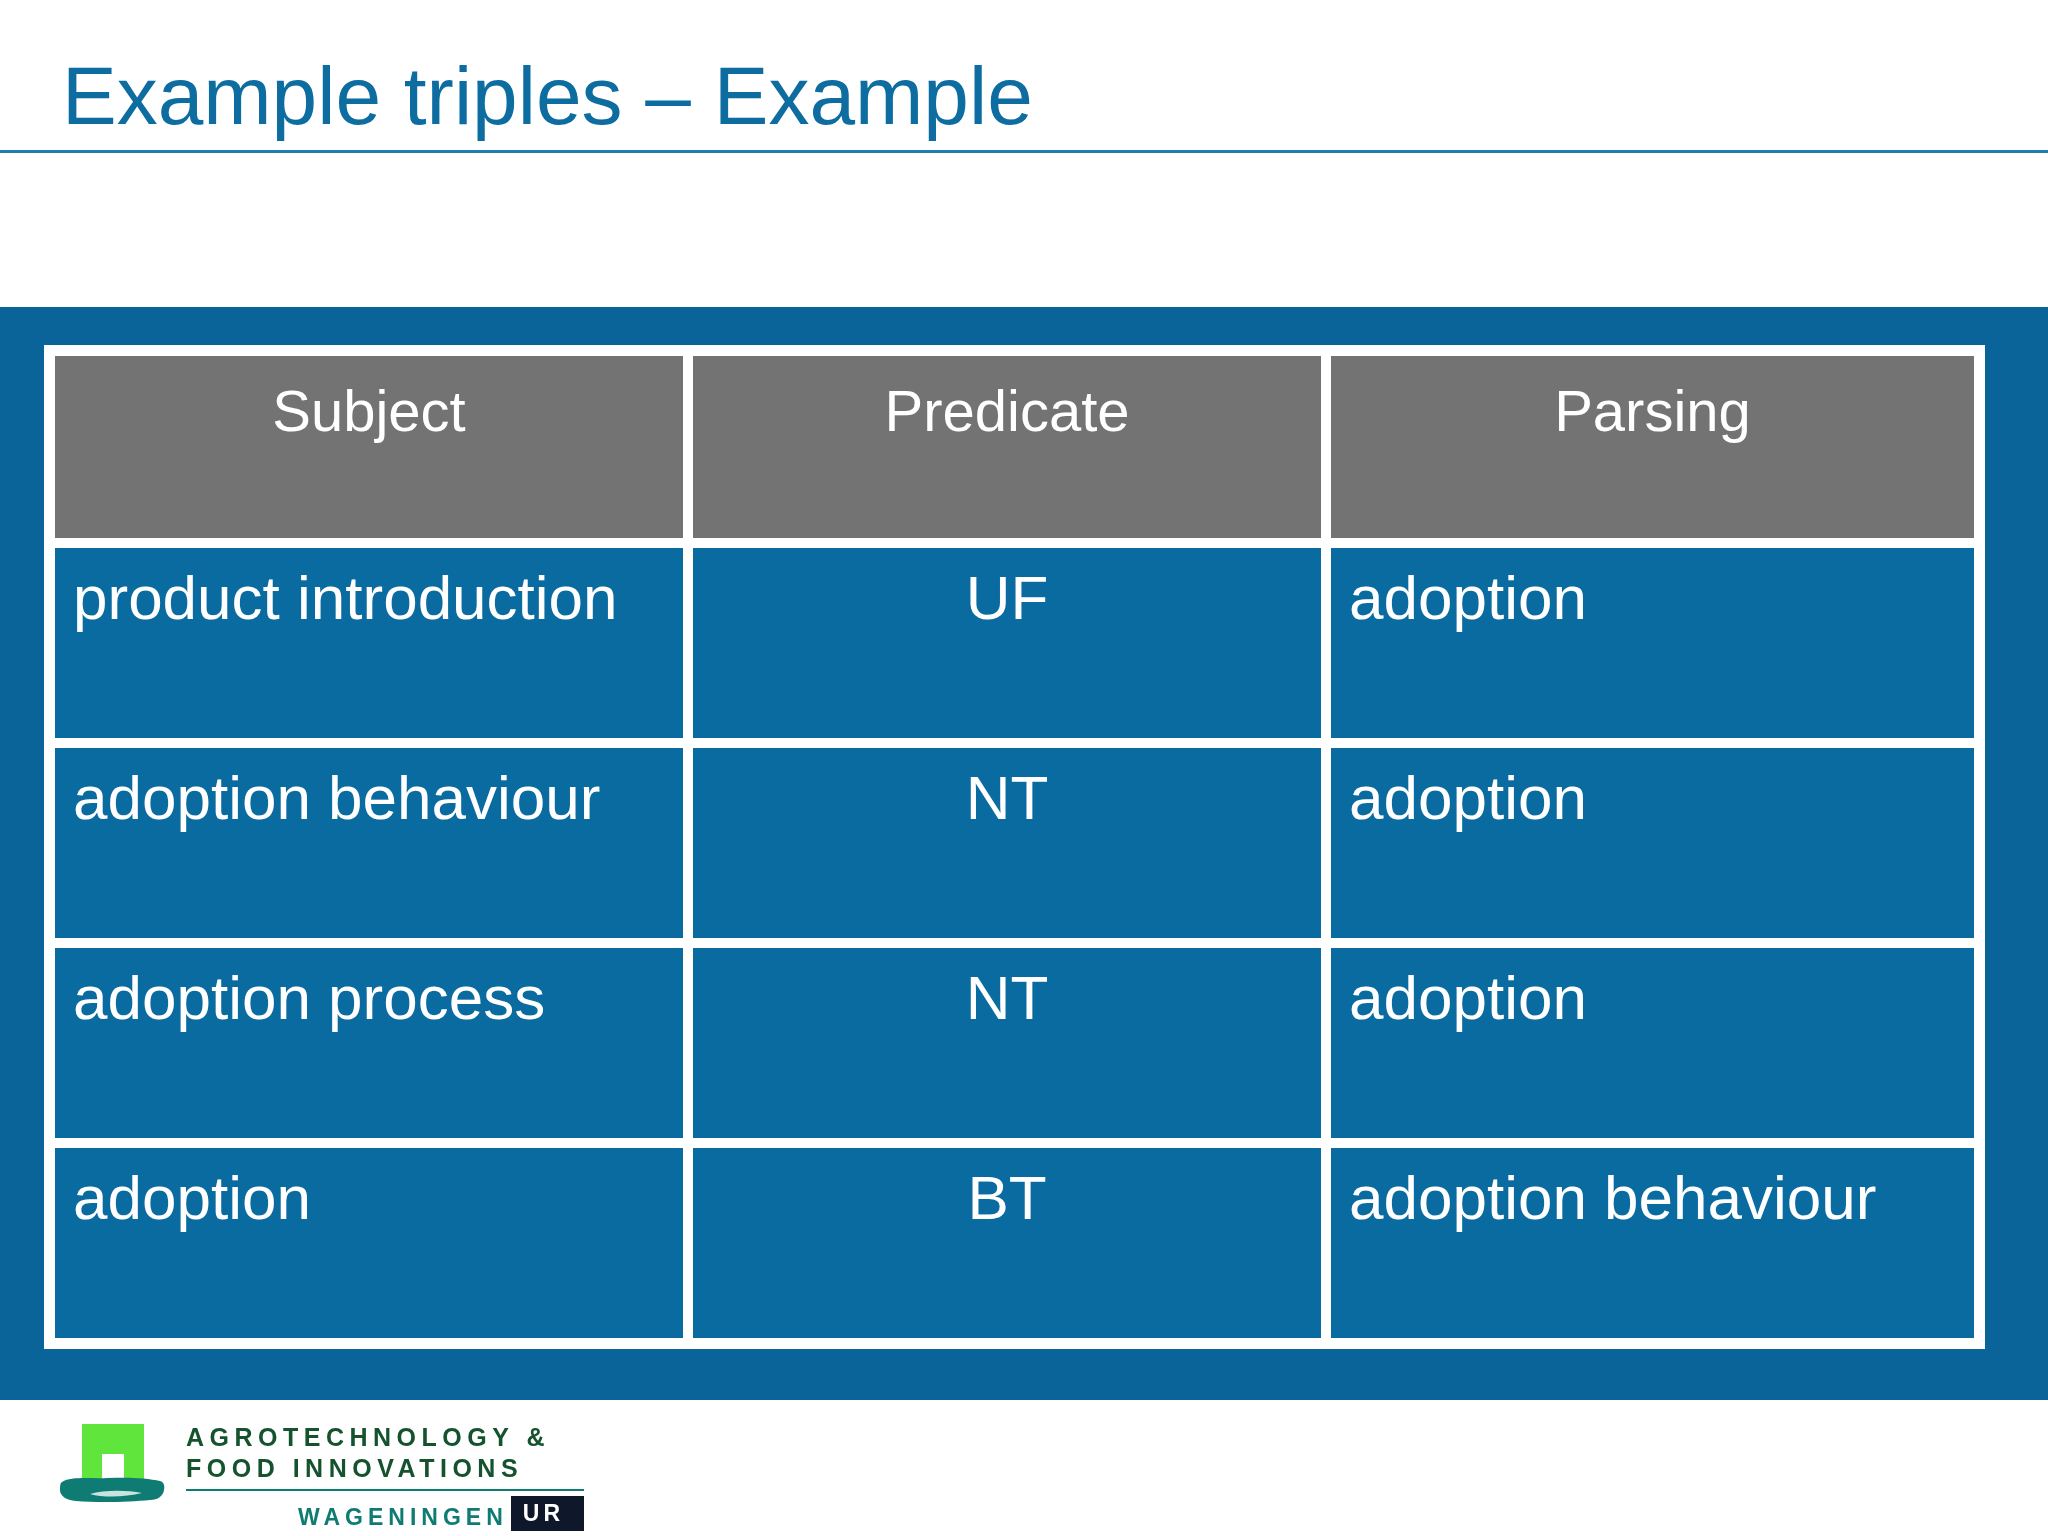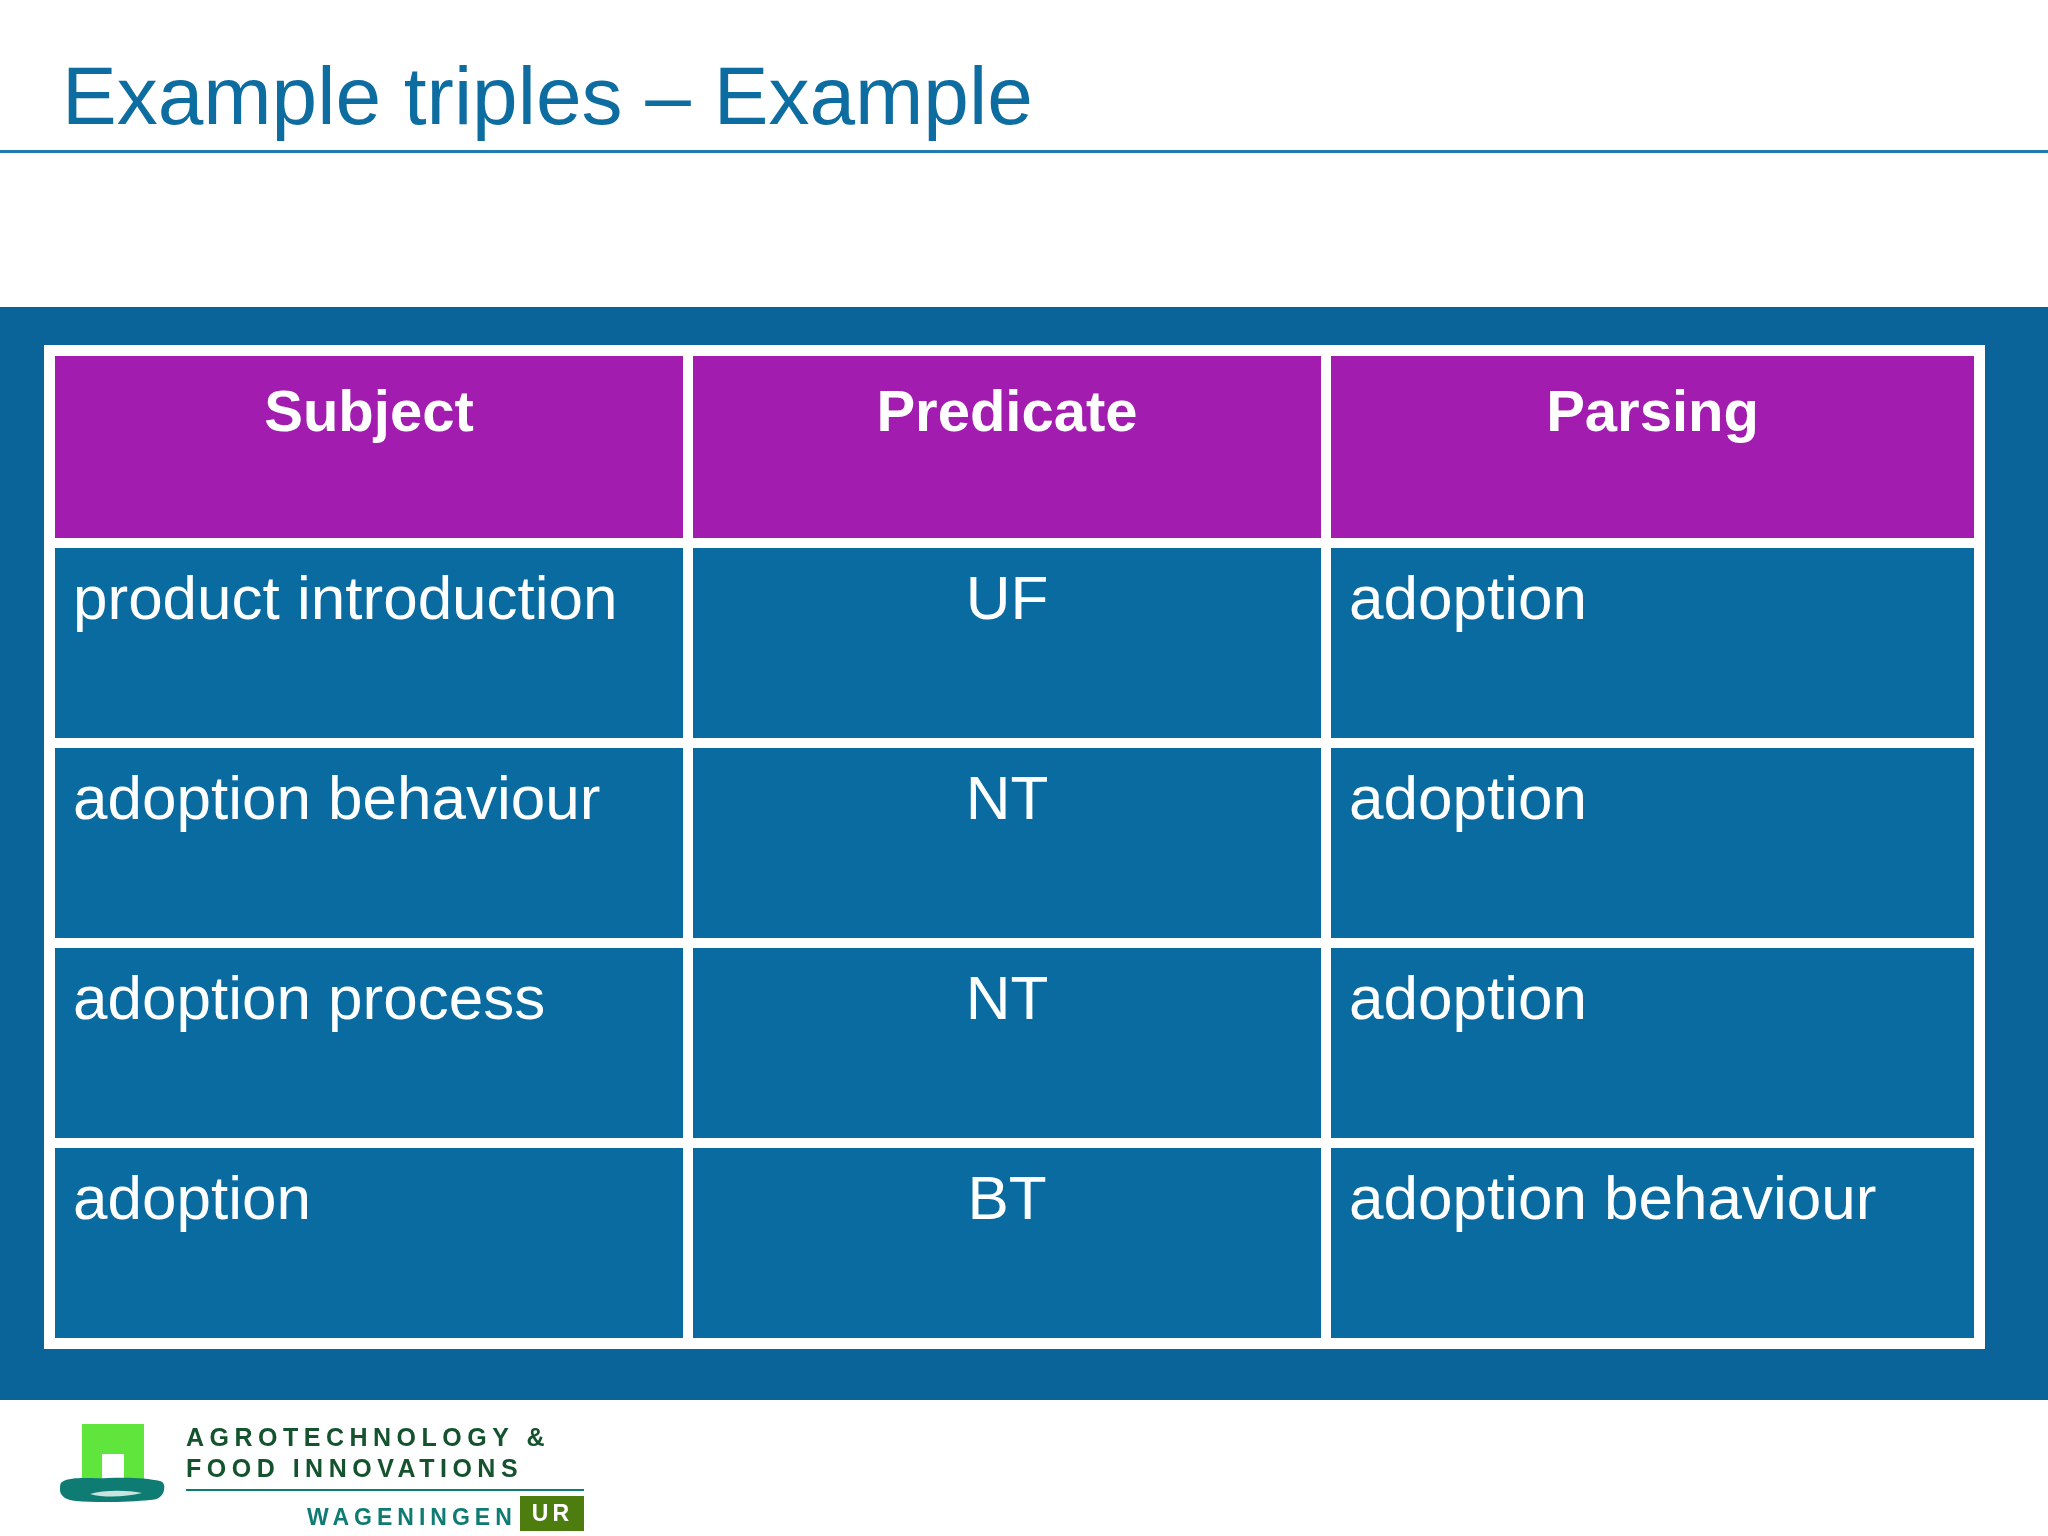--- a/index.html
+++ b/index.html
@@ -72,24 +72,24 @@
   #triples-table col.c3 { width: 653px; }
 
   #triples-table th,
   #triples-table td {
     border: 5px solid #ffffff;
     vertical-align: top;
     box-sizing: border-box;
     padding: 0;
   }
   #triples-table thead th {
-    background: #a21caf;
+    background: #737373;
     color: #ffffff;
     font-size: 58px;
-    font-weight: bold;
+    font-weight: normal;
     height: 192px;
     text-align: center;
     padding-top: 22px;
     line-height: 66px;
   }
   #triples-table tbody td {
     background: #0A6BA0;
     color: #ffffff;
     font-size: 62px;
     font-weight: 400;
@@ -145,26 +145,26 @@
     width: 398px;
   }
   #logo-wageningen {
     color: #0E7C73;
     font-size: 23px;
     font-weight: bold;
     letter-spacing: 5px;
     white-space: nowrap;
   }
   #logo-ur-badge {
-    background: #4d7c0f;
+    background: #0f172a;
     color: #ffffff;
     font-size: 23px;
     font-weight: bold;
     letter-spacing: 4px;
-    padding: 4px 11px 4px 12px;
+    padding: 4px 20px 4px 12px;
     margin-left: 3px;
     white-space: nowrap;
   }
 </style>
 </head>
 <body>
 
 <div id="title-area">
   <div id="title-rule"></div>
   <div id="slide-title">Example triples – Example</div>

